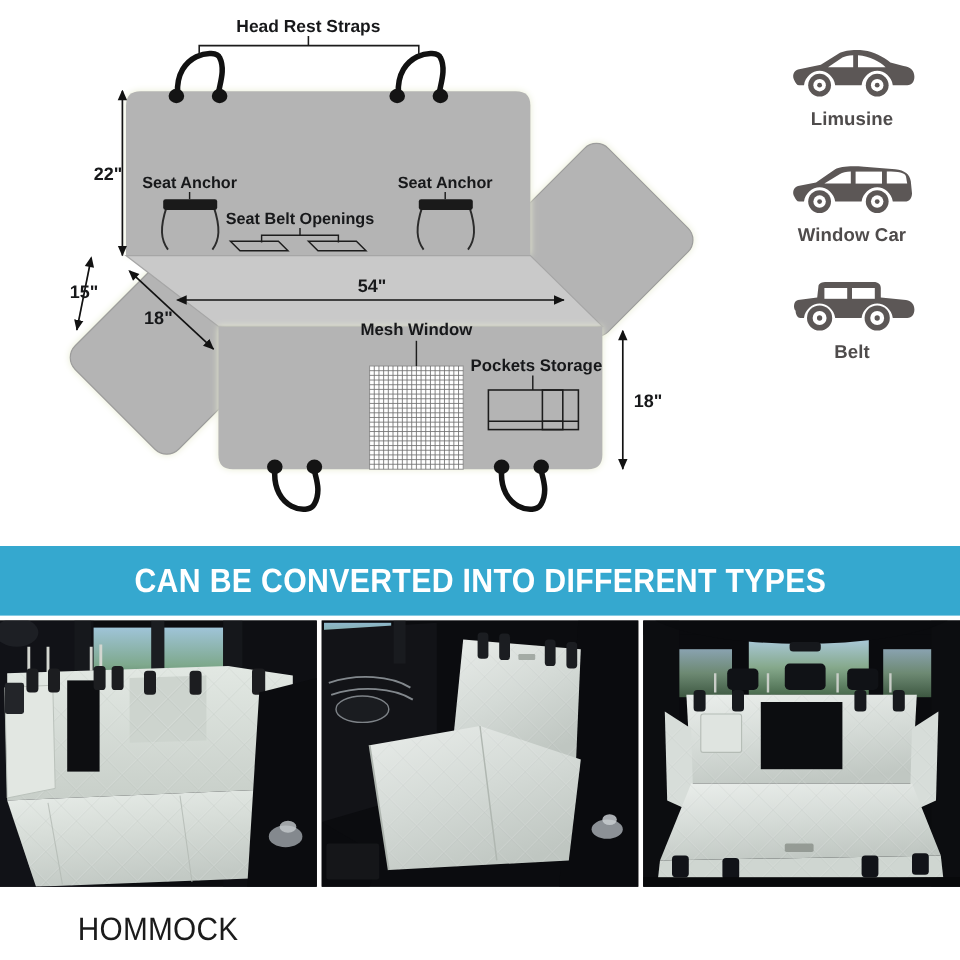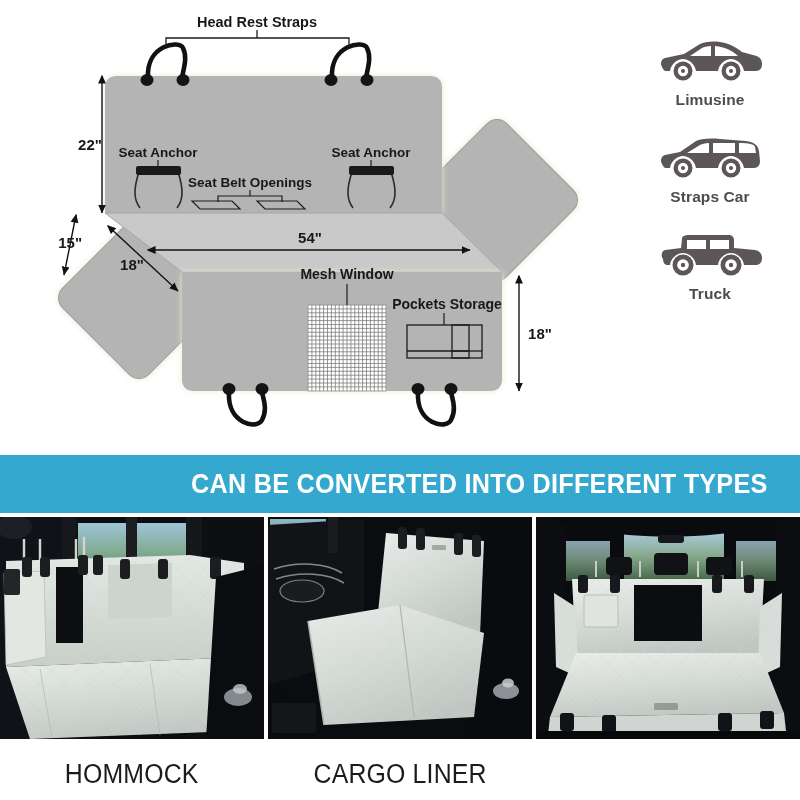--- a/index.html
+++ b/index.html
@@ -67,21 +67,21 @@
   }
 
   
   #banner {
     position: absolute;
     left: 0; top: 455px;
     width: 800px; height: 58px;
     background: #35a8cf;
     display: flex;
     align-items: center;
-    justify-content: flex-end;
+    justify-content: center;
   }
   #banner-text {
     color: #ffffff;
     font-size: 28px;
     font-weight: bold;
     letter-spacing: 0.3px;
     transform: scaleX(0.90);
     font-family: "Liberation Sans", sans-serif;
     white-space: nowrap;
   }
@@ -376,21 +376,21 @@
           <g>
             <circle cx="29" cy="34" r="9.5" fill="#5c5756"></circle>
             <circle cx="29" cy="34" r="5.2" fill="#ffffff"></circle>
             <circle cx="29" cy="34" r="2" fill="#5c5756"></circle>
             <circle cx="77" cy="34" r="9.5" fill="#5c5756"></circle>
             <circle cx="77" cy="34" r="5.2" fill="#ffffff"></circle>
             <circle cx="77" cy="34" r="2" fill="#5c5756"></circle>
           </g>
         </svg>
       </div>
-      <div class="vehicle-label">Straps Car</div>
+      <div class="vehicle-label">Window Car</div>
     </div>
 
 
     <div class="vehicle-item">
       <div class="vehicle-icon">
         <svg width="112" height="50" viewBox="0 0 112 50" xmlns="http://www.w3.org/2000/svg">
           <g fill="#5c5756">
             <path d="M9 28 C7 26 7 20 11 19 L27 17 L28 8 C28 5 31 4 35 4 L74 4 C78 4 80 6 80 9 L80 17 L101 19 C106 20 108 23 108 27 C108 31 106 34 102 34 L90 34 C89 27 83 22 77 22 C71 22 65 27 64 34 L42 34 C41 27 35 22 29 22 C23 22 17 27 16 34 L13 34 C10 34 9 30 9 28 Z"></path>
             <rect x="33" y="9" width="19" height="9" fill="#ffffff"></rect>
             <rect x="56" y="9" width="19" height="9" fill="#ffffff"></rect>
@@ -398,21 +398,21 @@
           <g>
             <circle cx="29" cy="34" r="10.5" fill="#5c5756"></circle>
             <circle cx="29" cy="34" r="5.8" fill="#ffffff"></circle>
             <circle cx="29" cy="34" r="2.2" fill="#5c5756"></circle>
             <circle cx="77" cy="34" r="10.5" fill="#5c5756"></circle>
             <circle cx="77" cy="34" r="5.8" fill="#ffffff"></circle>
             <circle cx="77" cy="34" r="2.2" fill="#5c5756"></circle>
           </g>
         </svg>
       </div>
-      <div class="vehicle-label">Truck</div>
+      <div class="vehicle-label">Belt</div>
     </div>
 
   </div>
 </div>
 
 <div id="banner">
   <div id="banner-text">CAN BE CONVERTED INTO DIFFERENT TYPES</div>
 </div>
 
 <div id="photo-row">
@@ -642,16 +642,13 @@
 
       <rect x="0" y="214" width="264" height="8" fill="#08090b"></rect>
     </svg>
   </div>
 </div>
 
 <div id="caption-row">
   <div class="caption-cell">
     <span class="caption-text">HOMMOCK</span>
   </div>
-  <div class="caption-cell">
-    <span class="caption-text">CARGO LINER</span>
-  </div>
 </div>
 
 </body></html>

